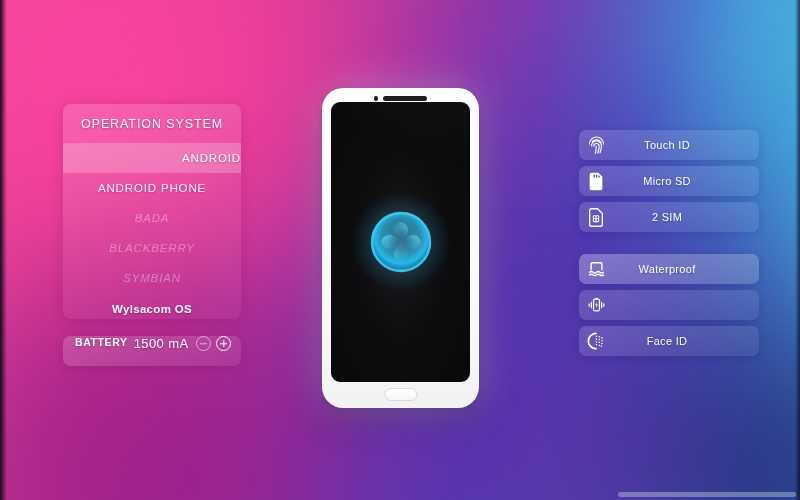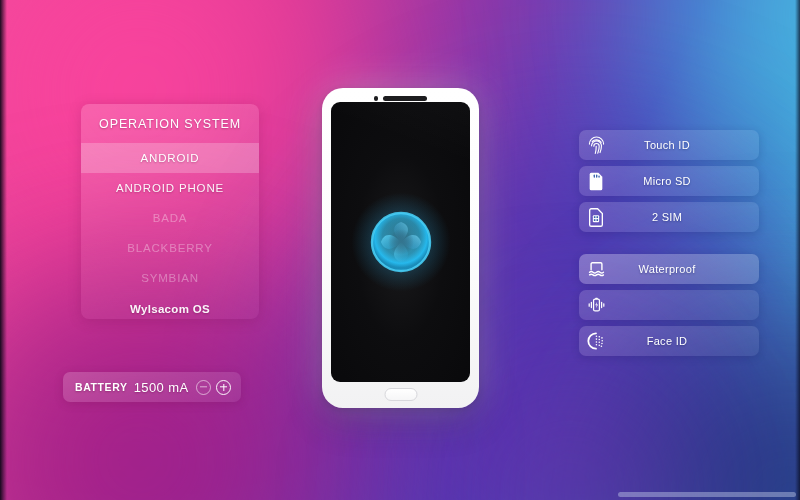--- a/index.html
+++ b/index.html
@@ -93,21 +93,21 @@
     bottom: 3px;
     width: 178px;
     height: 5px;
     border-radius: 3px;
     background: rgba(200,210,235,0.42);
   }
 
   
   .os-panel {
     position: absolute;
-    left: 81px;
+    left: 63px;
     top: 104px;
     width: 178px;
     border-radius: 8px;
     background: linear-gradient(160deg, rgba(255,255,255,0.17) 0%, rgba(255,255,255,0.07) 50%, rgba(255,255,255,0.03) 100%);
     overflow: hidden;
     box-shadow: 0 2px 14px rgba(90,10,60,0.18);
   }
   .os-title {
     text-align: center;
     color: #ffffff;
@@ -120,48 +120,48 @@
     text-align: center;
     font-size: 11.5px;
     letter-spacing: 0.85px;
     padding: 9px 0;
     color: rgba(255,255,255,0.95);
     text-shadow: 0 1px 2px rgba(80,0,50,0.3);
   }
   .os-row.selected {
     background: rgba(255,255,255,0.22);
     color: #ffffff;
+    text-align: right;
   }
   .os-row.dim {
     color: rgba(255,255,255,0.34);
     text-shadow: none;
+    font-style: italic;
   }
   .os-row.last {
     font-weight: bold;
     letter-spacing: 0.3px;
     font-size: 11.5px;
     padding-top: 10px;
     padding-bottom: 4px;
   }
 
   
   .battery-bar {
     position: absolute;
     left: 63px;
     top: 336px;
     width: 178px;
     height: 30px;
     border-radius: 7px;
     background: linear-gradient(160deg, rgba(255,255,255,0.18) 0%, rgba(255,255,255,0.07) 100%);
     display: flex;
-    align-items: center;
     box-sizing: border-box;
     padding: 0 10px 0 12px;
     box-shadow: 0 2px 10px rgba(90,10,60,0.18);
-    margin-top: 36px;
   }
   .battery-label {
     color: #ffffff;
     font-size: 10.5px;
     font-weight: bold;
     letter-spacing: 0.6px;
     text-shadow: 0 1px 2px rgba(80,0,50,0.35);
   }
   .battery-value {
     color: #ffffff;

